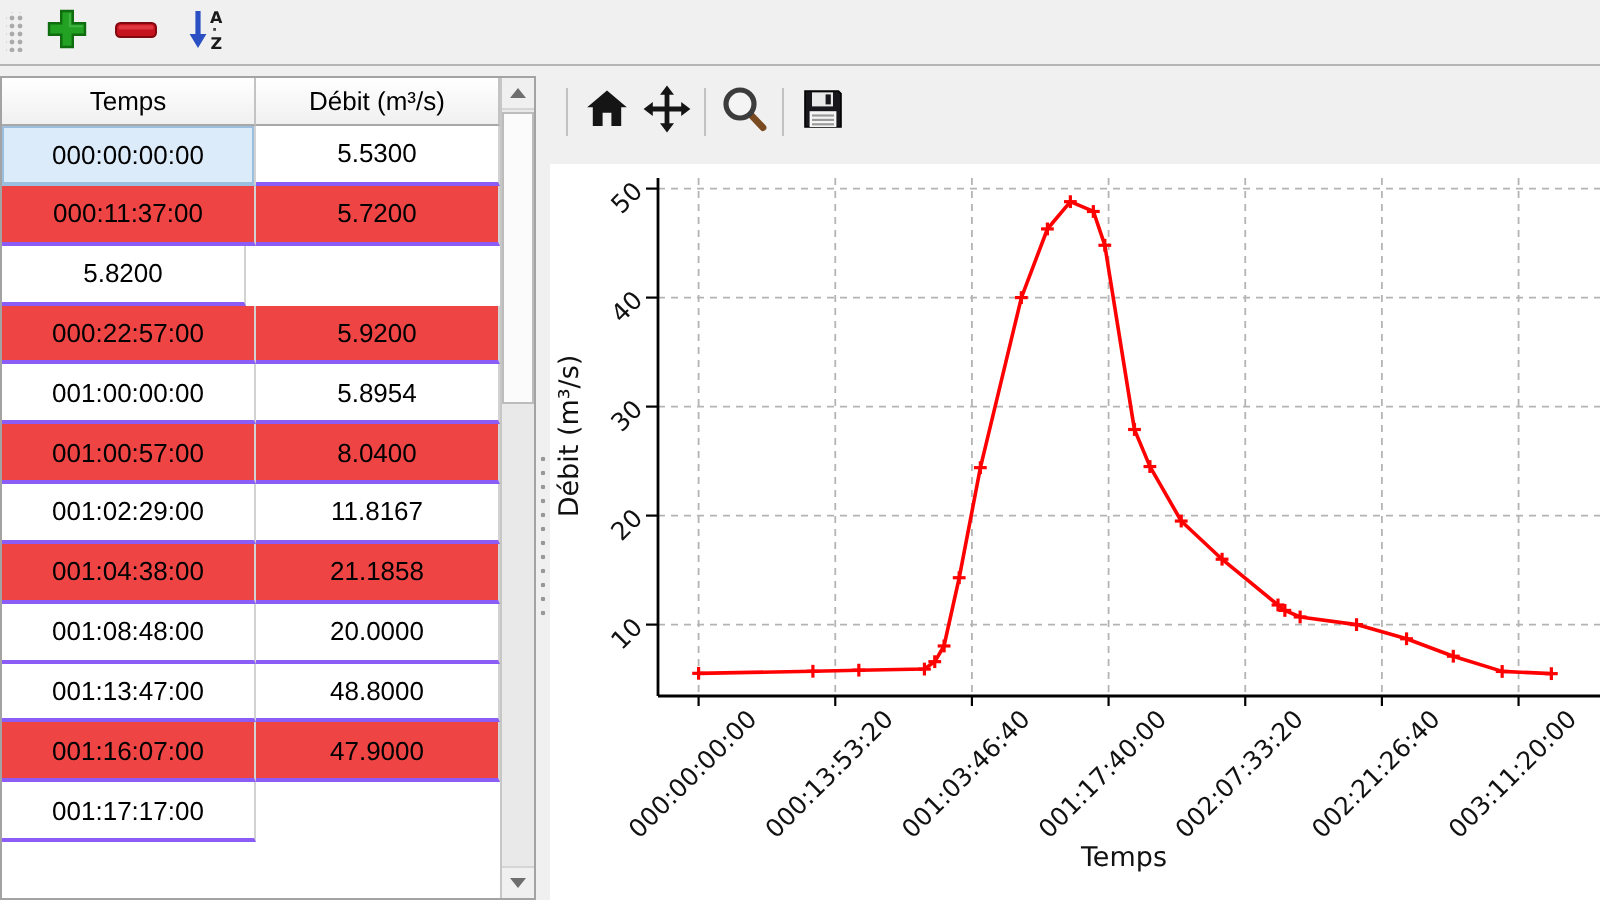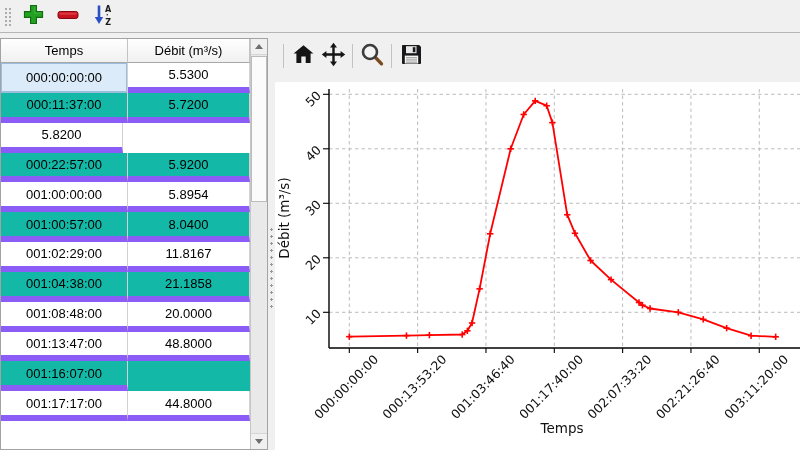--- a/index.html
+++ b/index.html
@@ -17,22 +17,22 @@
   
   .leftpanel{position:absolute;left:0;top:38px;width:268px;height:412px;background:#fff;
              border:1px solid #a3a3a3;display:flex}
   .table{width:249px;overflow:hidden}
   .thead{display:flex;height:24px}
   .th{background:linear-gradient(#ffffff,#f0f0f0);border-right:1px solid #c3c3c3;
       border-bottom:1px solid #a8a8a8;font-size:13px;display:flex;align-items:center;justify-content:center}
   .th1{width:127px}.th2{width:122px}
   .tbody{height:387px;overflow:hidden}
   .tr{display:flex;height:29.85px}
-  .tr.even{background:#14b8a6}
-  .td{border-right:1px solid #d2d2d2;border-bottom:6px solid #8b5cf6;font-size:13px;
+  .tr.even{background:#ef4444}
+  .td{border-right:1px solid #d2d2d2;border-bottom:2px solid #8b5cf6;font-size:13px;
       display:flex;align-items:center;justify-content:center}
   .td1{width:127px}.td2{width:122px}
   .td.sel{background:#dcebf9;box-shadow:inset 0 0 0 1px #9cbede;border-bottom:1px solid #9cbede}
 
   
   .scrollbar{width:17px;background:#e9e9e9;border-left:1px solid #c6c6c6;position:relative}
   .sb-btn{position:absolute;left:0;width:16px;height:16px;background:#f0f0f0;
           display:flex;align-items:center;justify-content:center}
   .sb-up{top:0;border-bottom:1px solid #d5d5d5}
   .sb-down{bottom:0;border-top:1px solid #d5d5d5}
@@ -132,24 +132,24 @@
         <div class="tr">
           <div class="td td1">001:08:48:00</div>
           <div class="td td2">20.0000</div>
         </div>
         <div class="tr">
           <div class="td td1">001:13:47:00</div>
           <div class="td td2">48.8000</div>
         </div>
         <div class="tr even">
           <div class="td td1">001:16:07:00</div>
+          <div class="td td2">47.9000</div>
         </div>
         <div class="tr">
           <div class="td td1">001:17:17:00</div>
-          <div class="td td2">44.8000</div>
         </div>
       </div>
   </div>
 
   <div class="scrollbar">
     <div class="sb-btn sb-up">
       <div class="tri-up"></div>
     </div>
     <div class="sb-thumb"></div>
     <div class="sb-btn sb-down">

